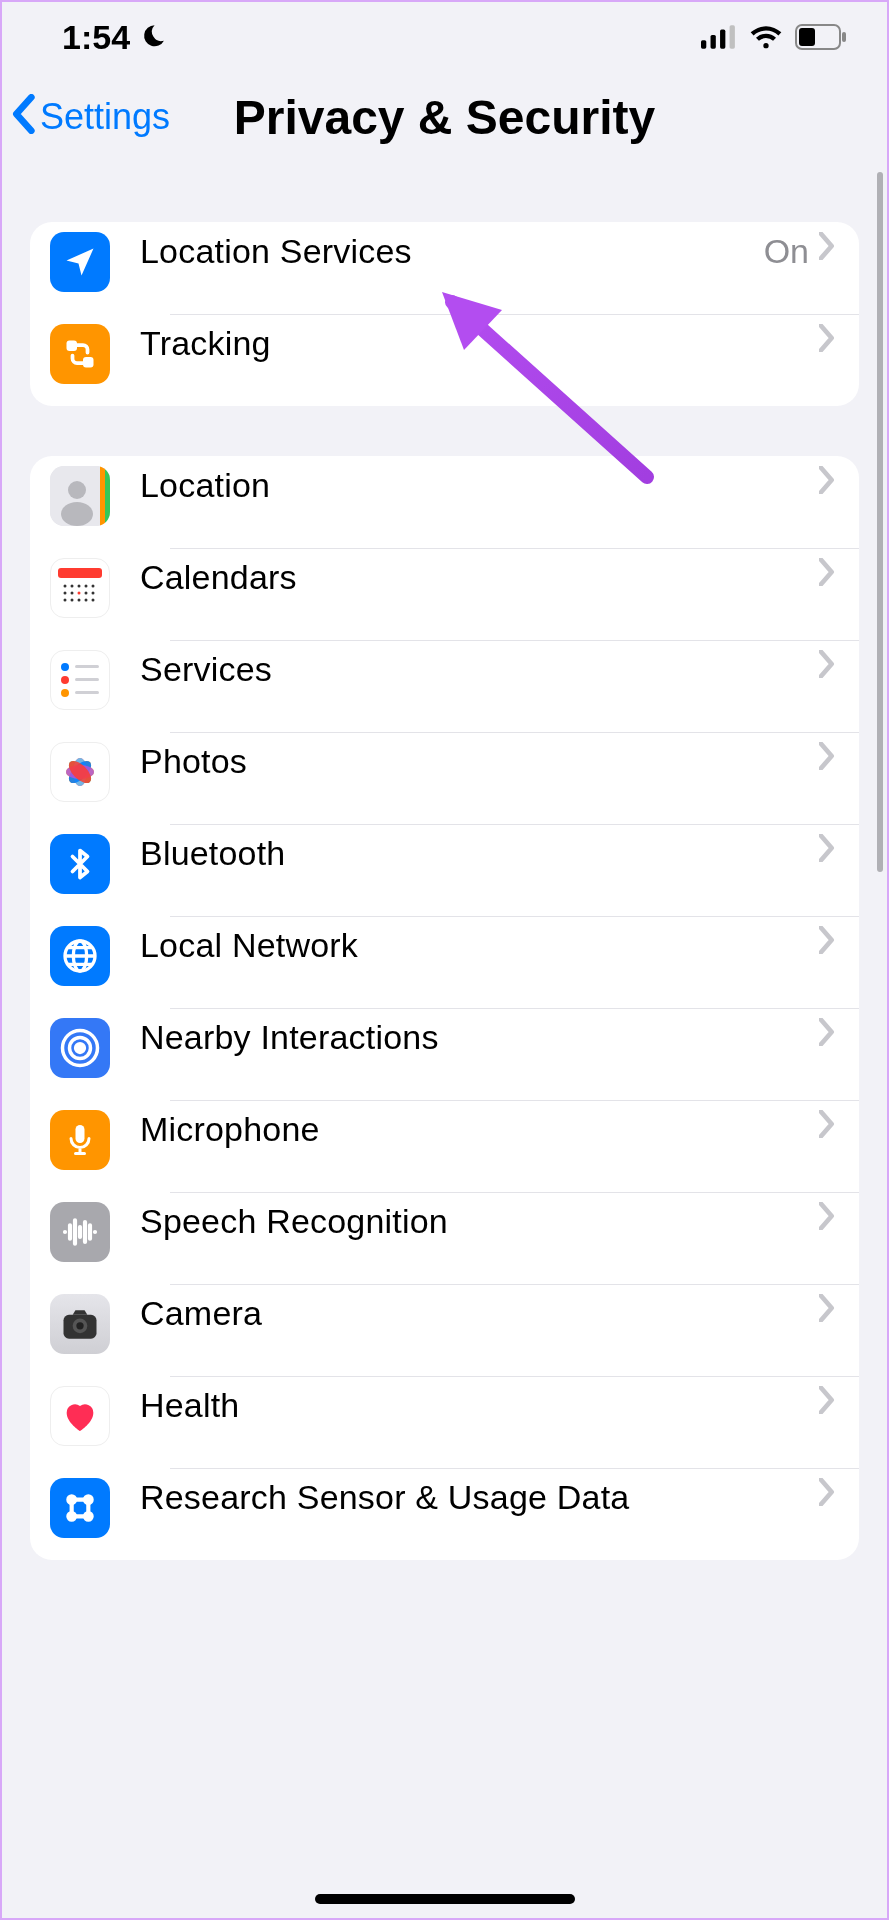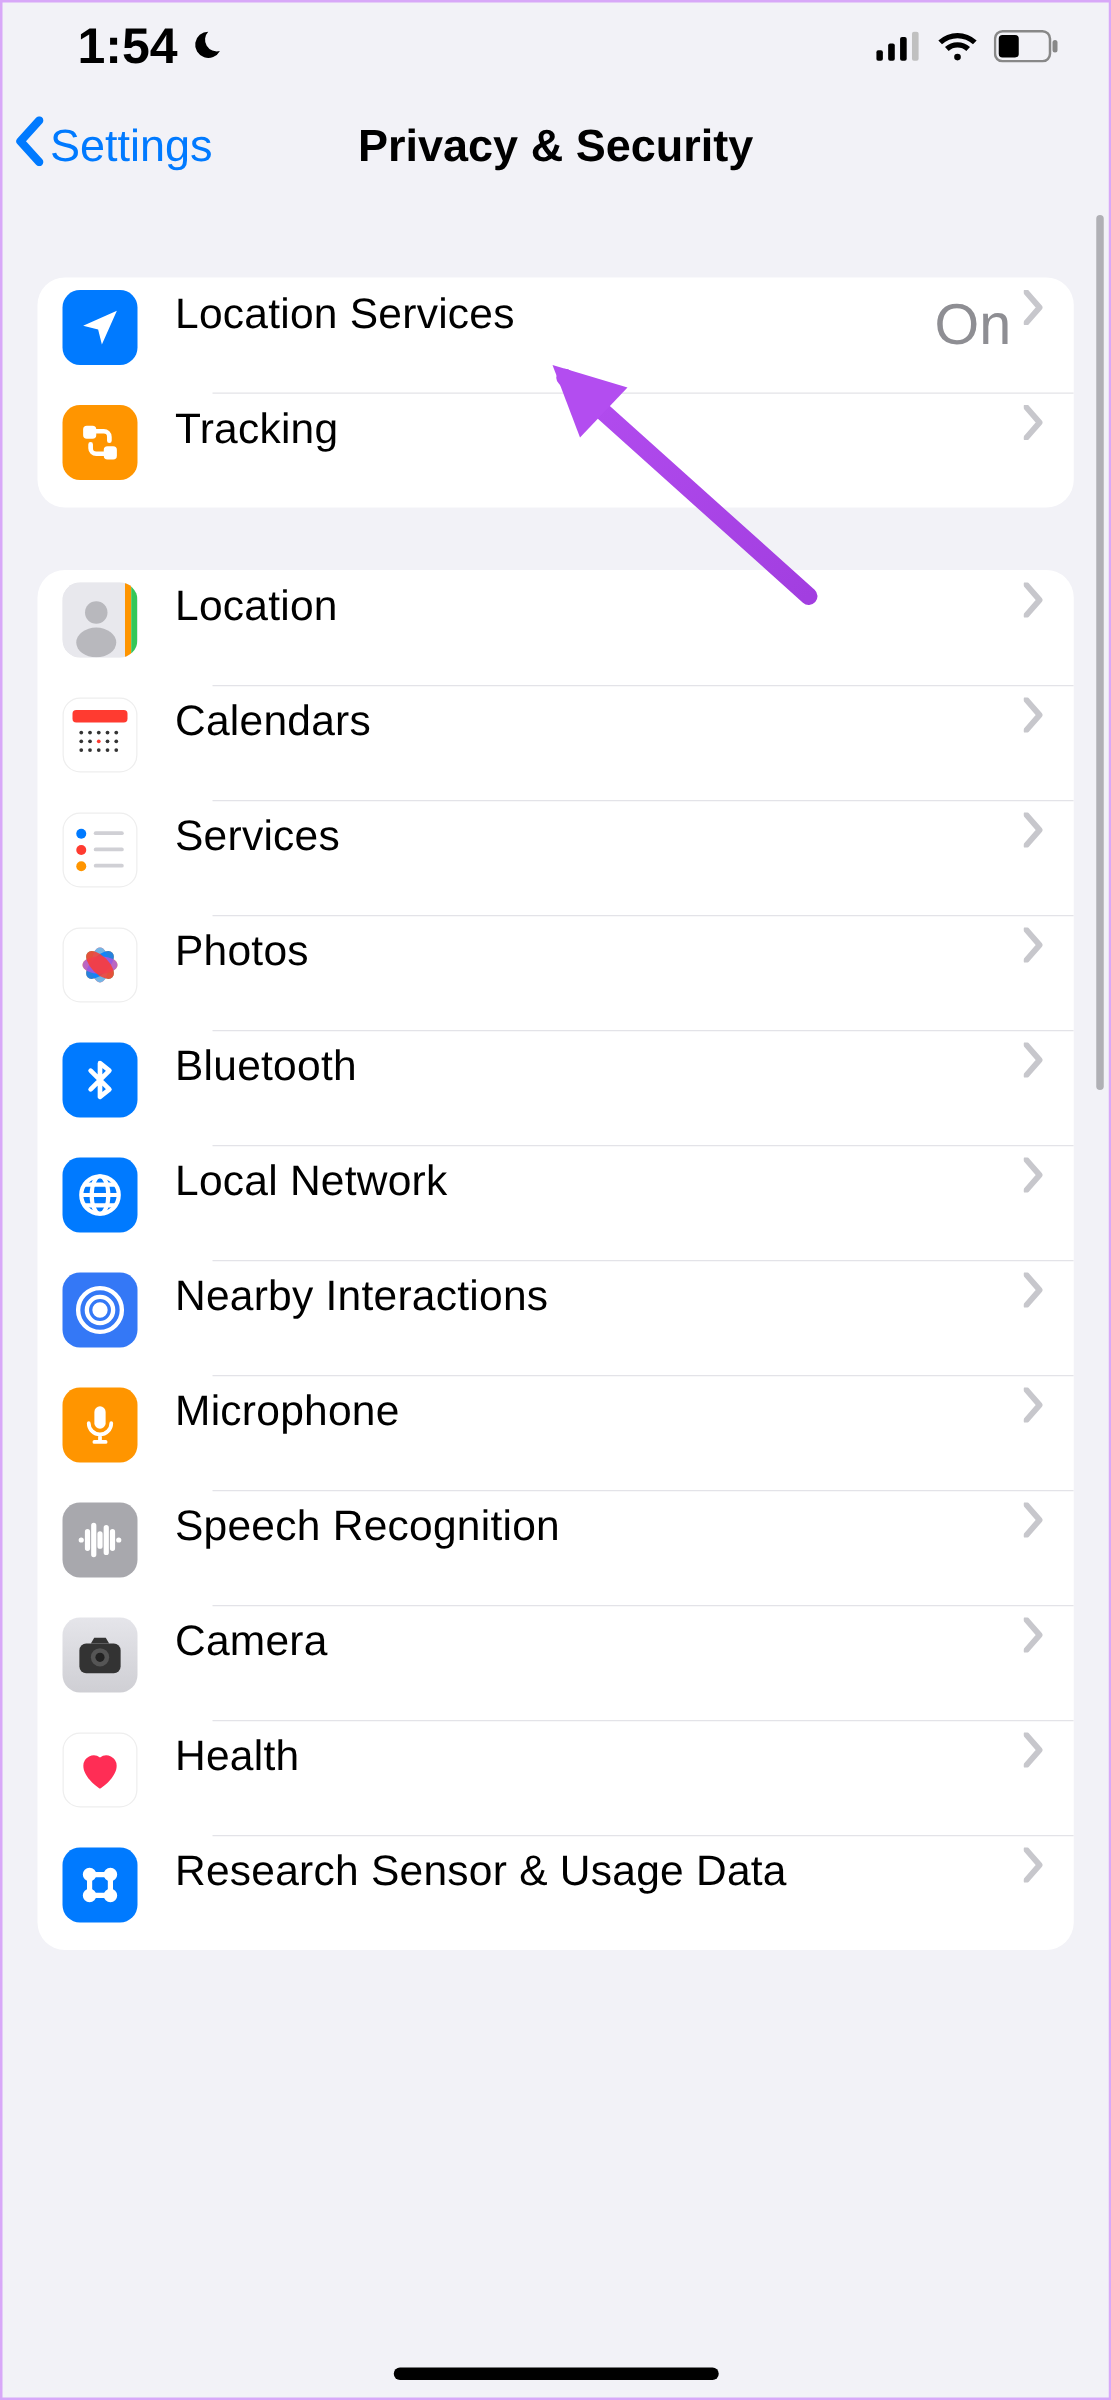--- a/index.html
+++ b/index.html
@@ -1,38 +1,38 @@
 <!DOCTYPE html>
 <html><head>
 <meta charset="utf-8">
 <style>
   * { box-sizing: border-box; margin: 0; padding: 0; }
   html, body { width: 889px; height: 1920px; background: #f2f2f7; font-family: -apple-system, 'Helvetica Neue', Arial, sans-serif; position: relative; overflow: hidden; }
   body { border: 2px solid #d8a8f8; }
 
   
   .status-bar { height: 70px; display: flex; align-items: center; justify-content: space-between; padding: 0 40px 0 60px; }
-  .status-left { display: flex; align-items: center; gap: 10px; font-size: 40px; font-weight: 600; color: #000; }
+  .status-left { display: flex; align-items: center; gap: 10px; font-size: 34px; font-weight: 600; color: #000; }
   .status-right { display: flex; align-items: center; gap: 12px; }
   .moon-icon svg, .signal-icon svg, .wifi-icon svg, .battery-icon svg { display: block; }
 
   
   .nav-header { display: flex; align-items: center; height: 90px; padding: 0 8px; position: relative; }
   .back-button { display: flex; align-items: center; gap: 4px; color: #007aff; font-size: 36px; font-weight: 400; cursor: pointer; z-index: 2; }
   .back-chevron { font-size: 44px; font-weight: 600; line-height: 1; }
-  .nav-title { position: absolute; left: 0; right: 0; text-align: center; font-size: 36px; font-weight: 600; color: #000; z-index: 1; }
+  .nav-title { position: absolute; left: 0; right: 0; text-align: center; font-size: 48px; font-weight: 600; color: #000; z-index: 1; }
 
   
   .content { padding-top: 60px; }
   .section { background: #fff; border-radius: 22px; margin: 0 28px 50px 28px; overflow: hidden; }
   .row { display: flex; align-items: flex-start; min-height: 92px; padding: 10px 24px 10px 20px; position: relative; cursor: pointer; }
   .row + .row::before { content: ""; position: absolute; top: 0; left: 140px; right: 0; height: 1px; background: #e3e3e8; }
   .row-icon { width: 60px; height: 60px; border-radius: 14px; margin-right: 30px; flex-shrink: 0; display: flex; align-items: center; justify-content: center; }
   .row-label { flex: 1; font-size: 34px; color: #000; font-weight: 400; letter-spacing: 0.2px; }
-  .row-value { font-size: 46px; color: #8e8e93; margin-right: 10px; }
+  .row-value { font-size: 34px; color: #8e8e93; margin-right: 10px; }
   .row-chevron { color: #c7c7cc; flex-shrink: 0; }
   .row-chevron svg { display: block; }
 
   
   .anno-arrow { position: absolute; top: 280px; left: 430px; pointer-events: none; z-index: 10; }
 
   
   .home-indicator { position: absolute; bottom: 14px; left: 50%; transform: translateX(-50%); width: 260px; height: 10px; background: #000; border-radius: 5px; }
 
   

